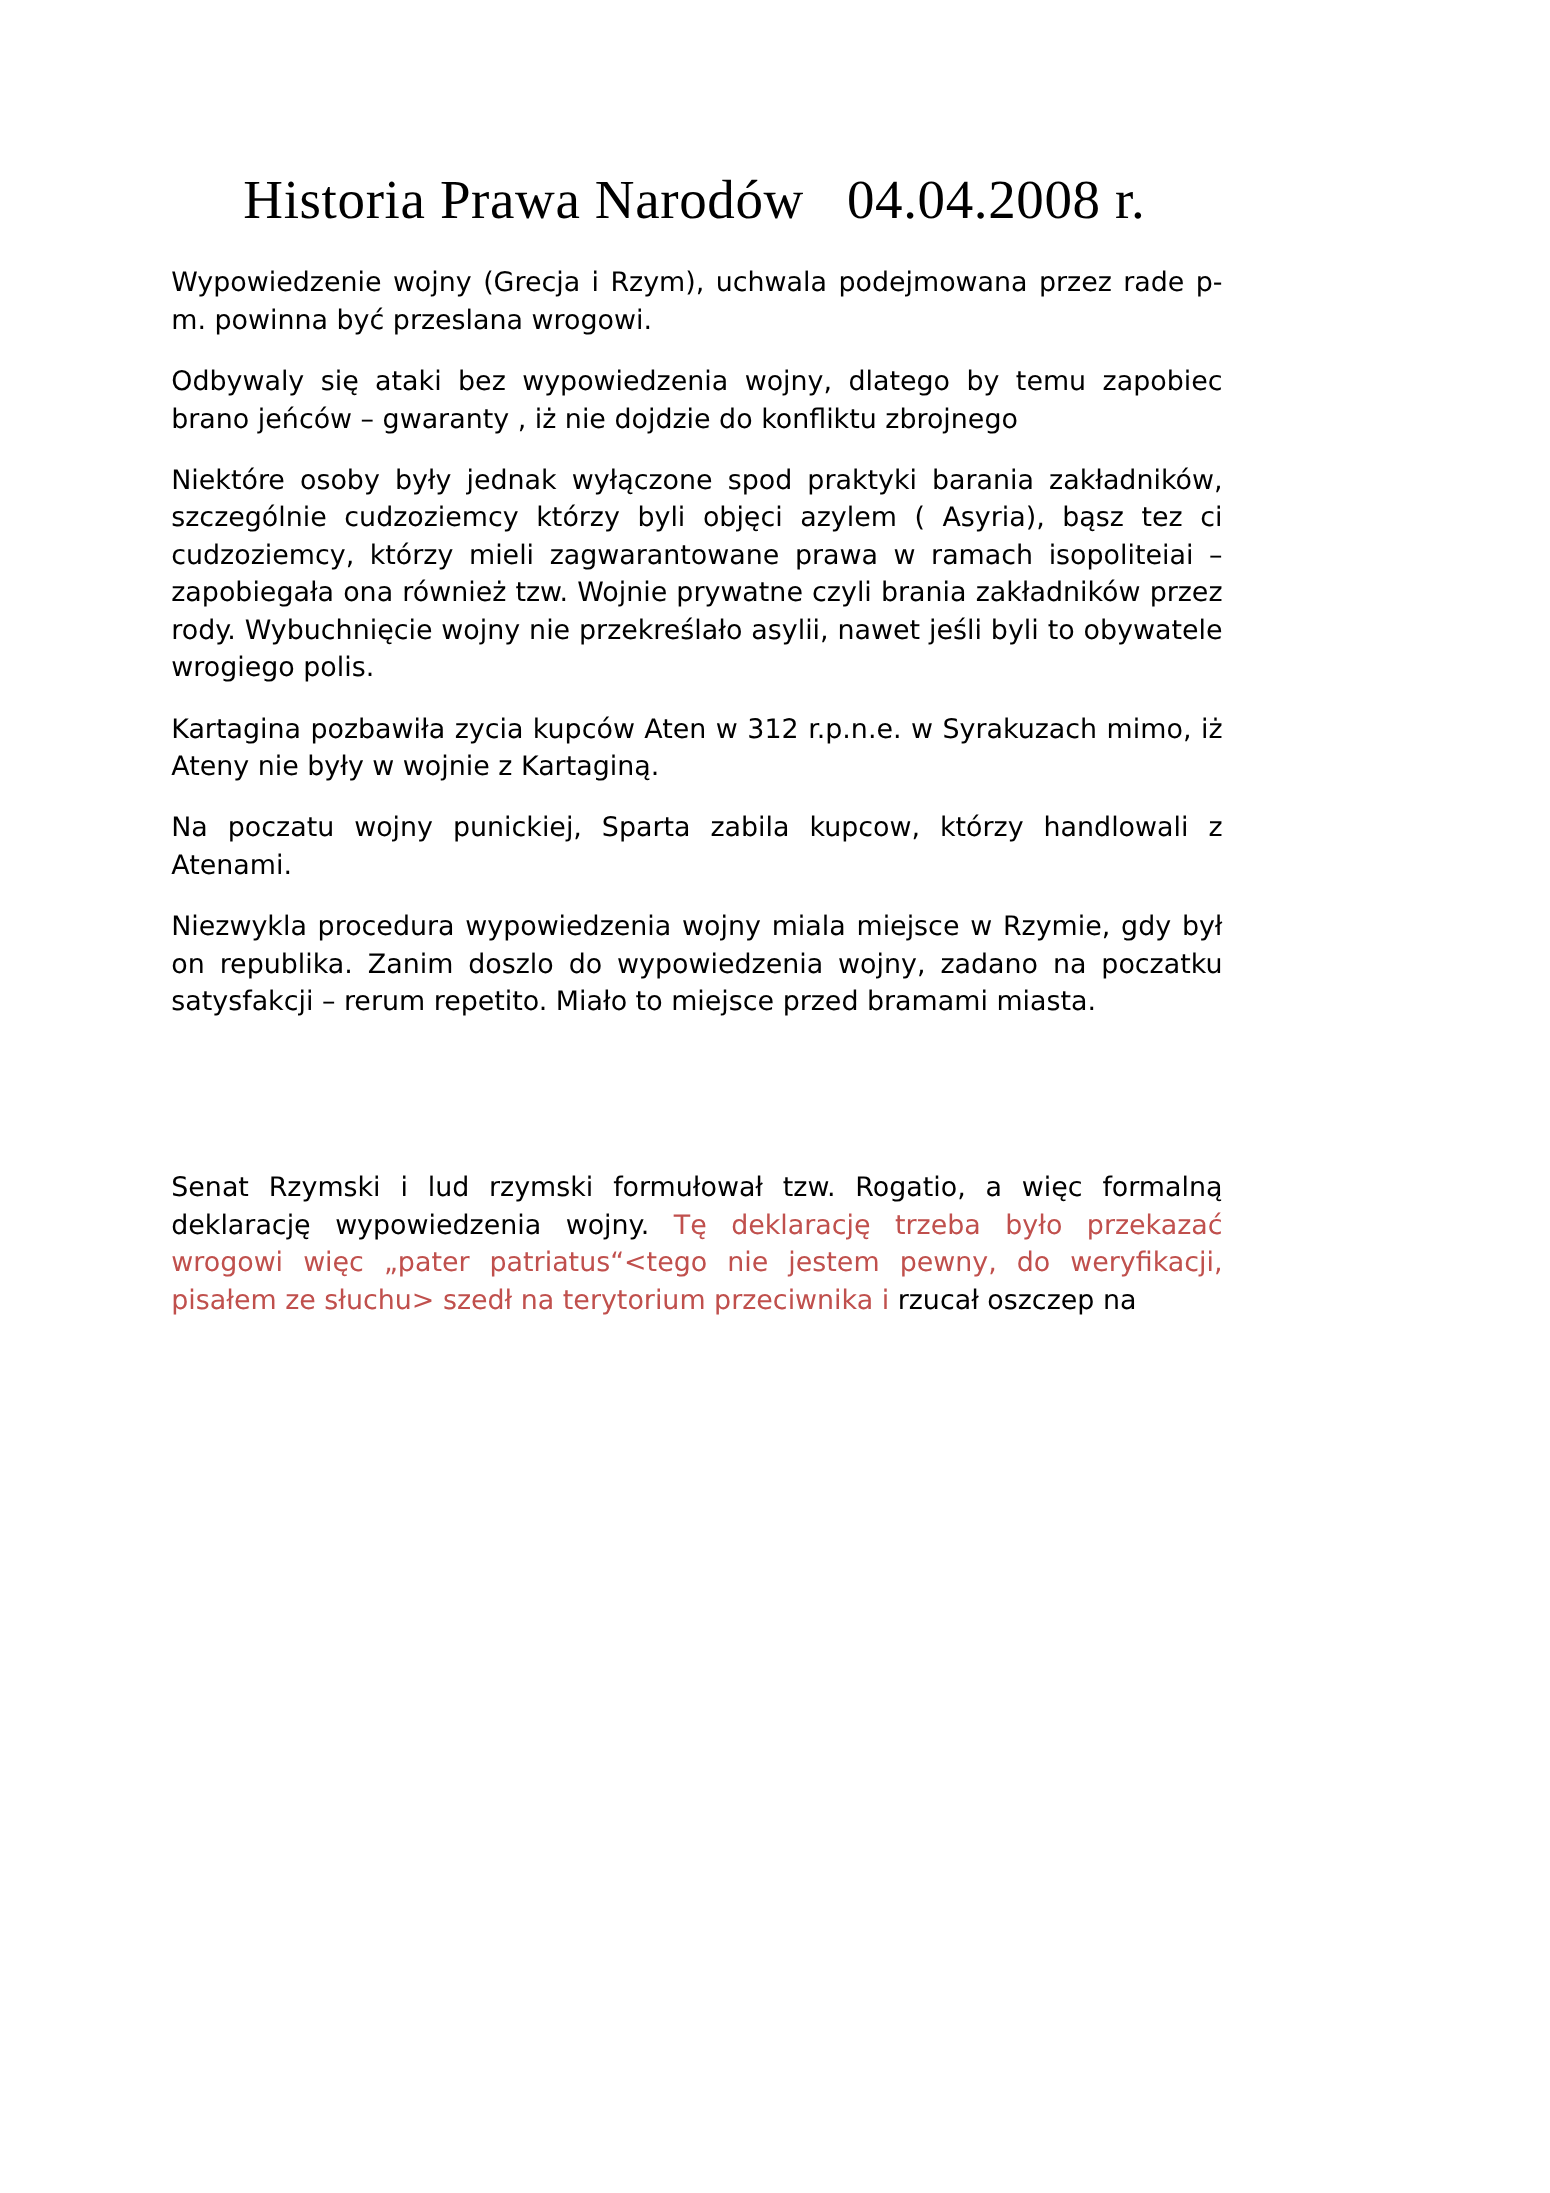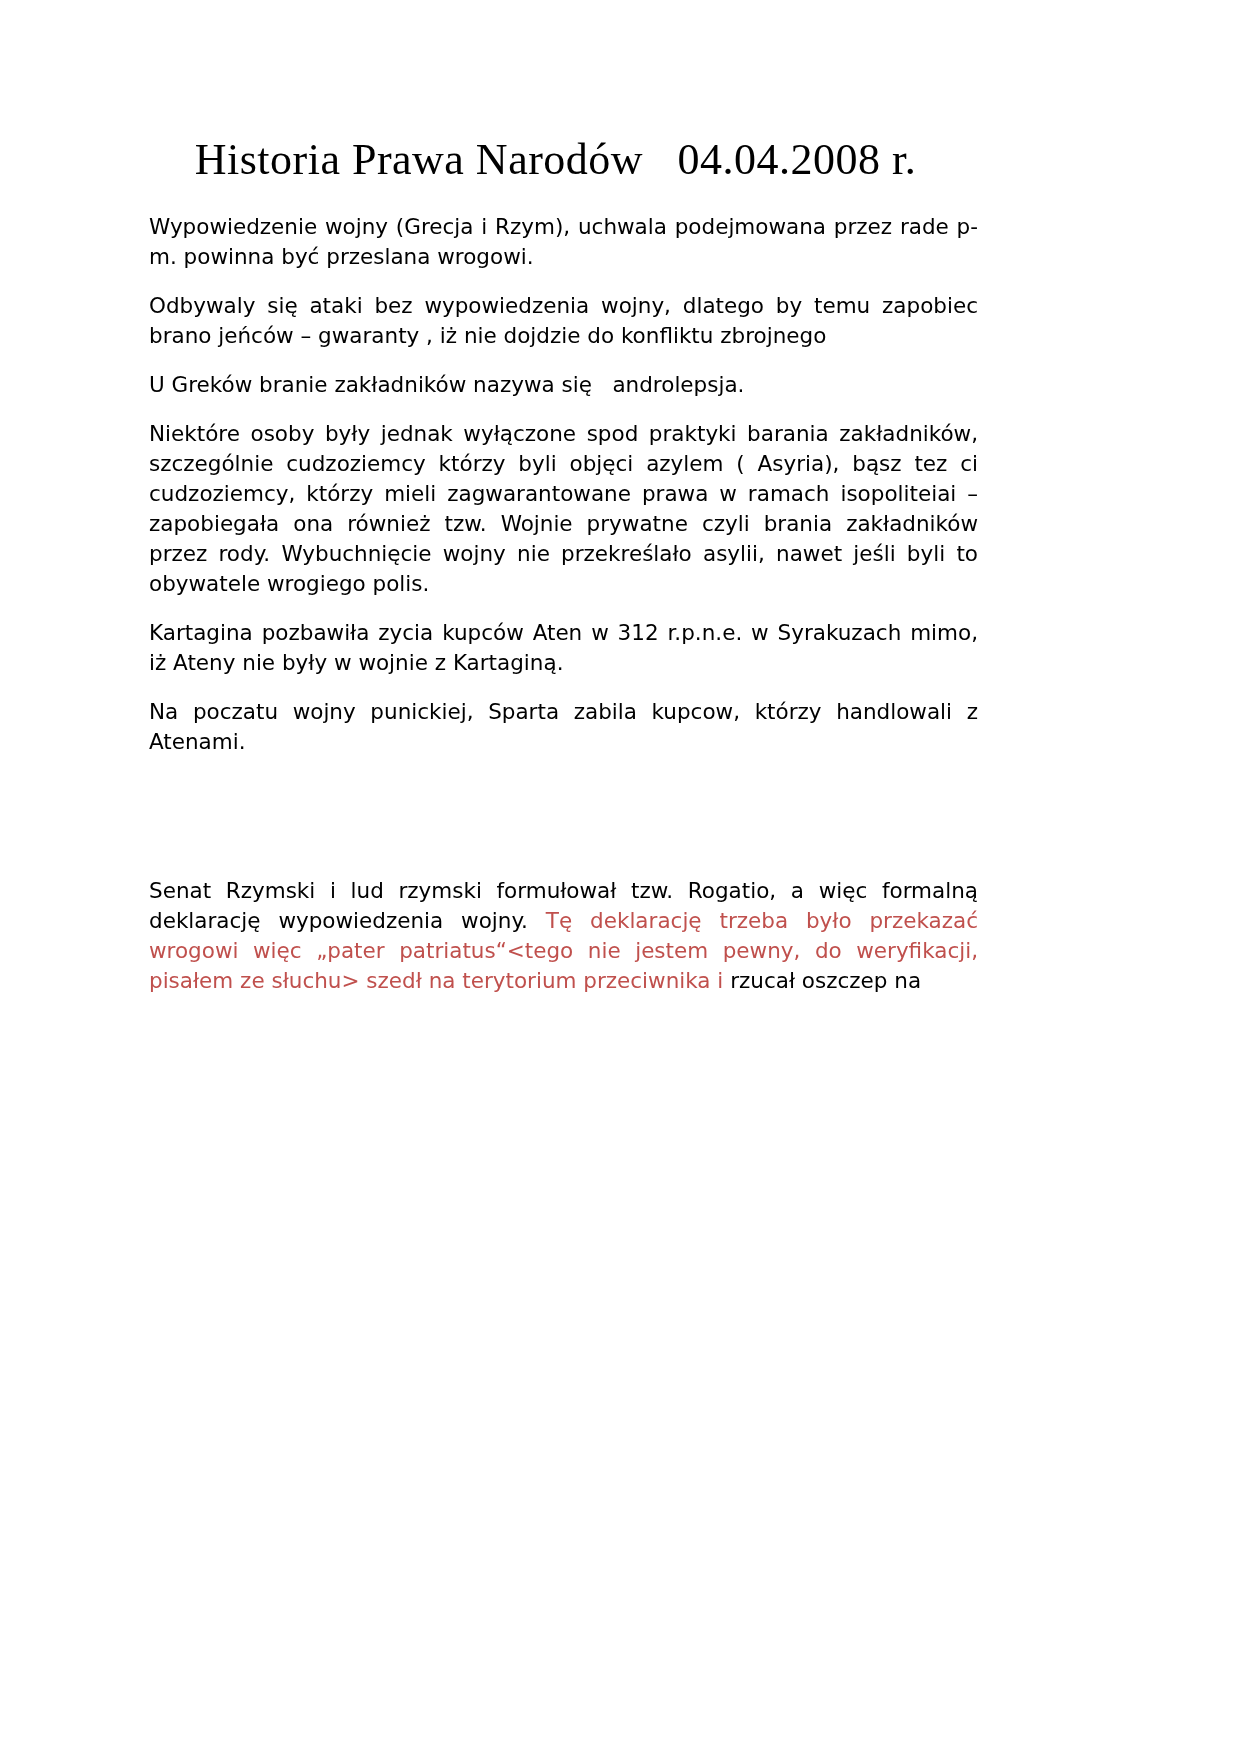--- a/index.html
+++ b/index.html
@@ -28,36 +28,36 @@
       text-align: center;
       margin: 0 0 22px 0;
       font-weight: normal;
       white-space: pre-wrap;
       letter-spacing: 0.5px;
     }
     .para {
       font-size: 21.5px;
       line-height: 30px;
       text-align: justify;
-      margin: 0 0 19px 16px;
+      margin: 0 0 19px 4px;
       white-space: pre-wrap;
     }
     .para.left { text-align: left; }
     .red { color: #c0504d; }
     .spacer { height: 100px; }
   </style>
 </head>
 <body>
 
 <div class="page">
   <h1 class="title">Historia Prawa Narodów   04.04.2008 r.</h1>
 
   <p class="para">Wypowiedzenie wojny (Grecja i Rzym), uchwala podejmowana przez rade p-m. powinna być przeslana wrogowi.</p>
   <p class="para">Odbywaly się ataki bez wypowiedzenia wojny, dlatego by temu zapobiec brano jeńców – gwaranty , iż nie dojdzie do konfliktu zbrojnego</p>
-  <p class="para left">U Greków branie zakładników nazywa się   androlepsja.</p>
   <p class="para">Niektóre osoby były jednak wyłączone spod praktyki barania zakładników, szczególnie cudzoziemcy którzy byli objęci azylem ( Asyria), bąsz tez ci cudzoziemcy, którzy mieli zagwarantowane prawa w ramach isopoliteiai – zapobiegała ona również tzw. Wojnie prywatne czyli brania zakładników przez rody. Wybuchnięcie wojny nie przekreślało asylii, nawet jeśli byli to obywatele wrogiego polis.</p>
   <p class="para">Kartagina pozbawiła zycia kupców Aten w 312 r.p.n.e. w Syrakuzach mimo, iż Ateny nie były w wojnie z Kartaginą.</p>
   <p class="para">Na poczatu wojny punickiej, Sparta zabila kupcow, którzy handlowali z Atenami.</p>
+  <p class="para">Niezwykla procedura wypowiedzenia wojny miala miejsce w Rzymie, gdy był on republika. Zanim doszlo do wypowiedzenia wojny, zadano na poczatku satysfakcji – rerum repetito. Miało to miejsce przed bramami miasta.</p>
 
   <div class="spacer"></div>
 
   <p class="para"><span>Senat Rzymski i lud rzymski formułował tzw. Rogatio, a więc formalną deklarację wypowiedzenia wojny. </span><span class="red">Tę deklarację trzeba było przekazać wrogowi więc „pater patriatus“&lt;tego nie jestem pewny, do weryfikacji, pisałem ze słuchu&gt; szedł na terytorium przeciwnika i </span><span>rzucał oszczep na</span></p>
 </div>
 
 </body></html>

